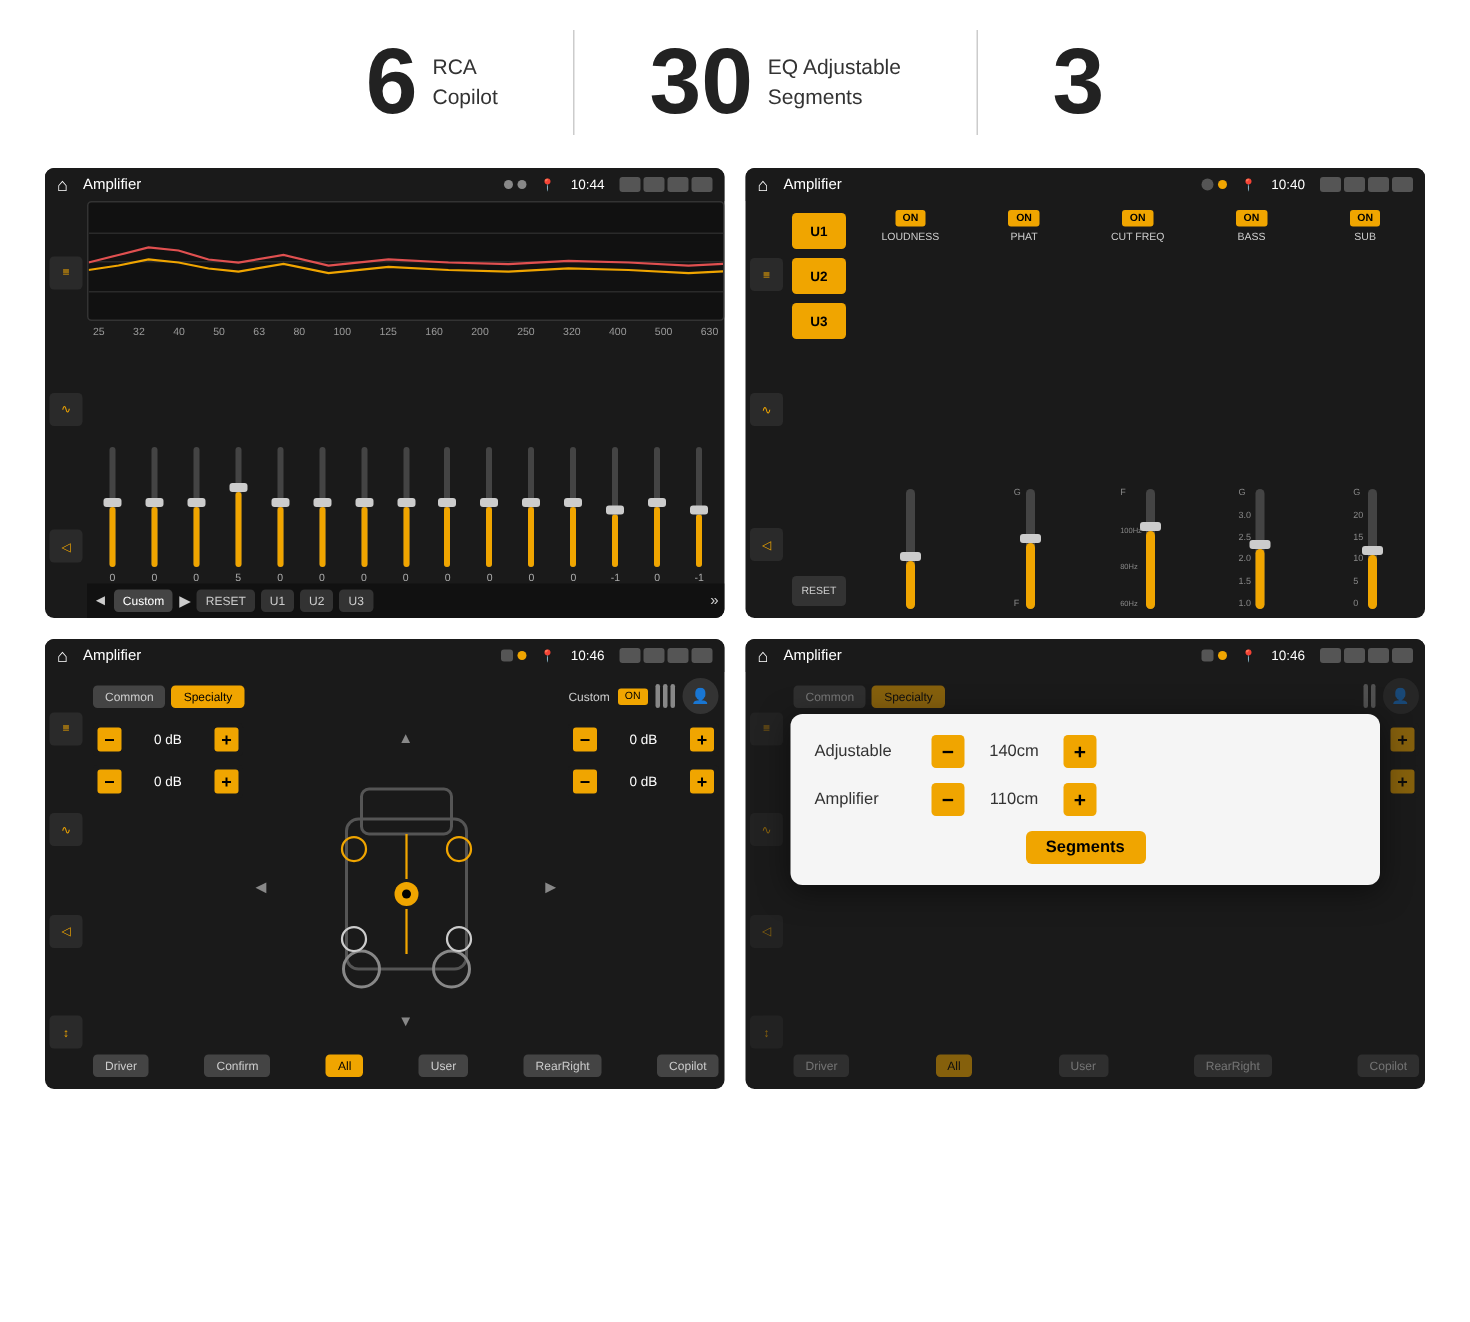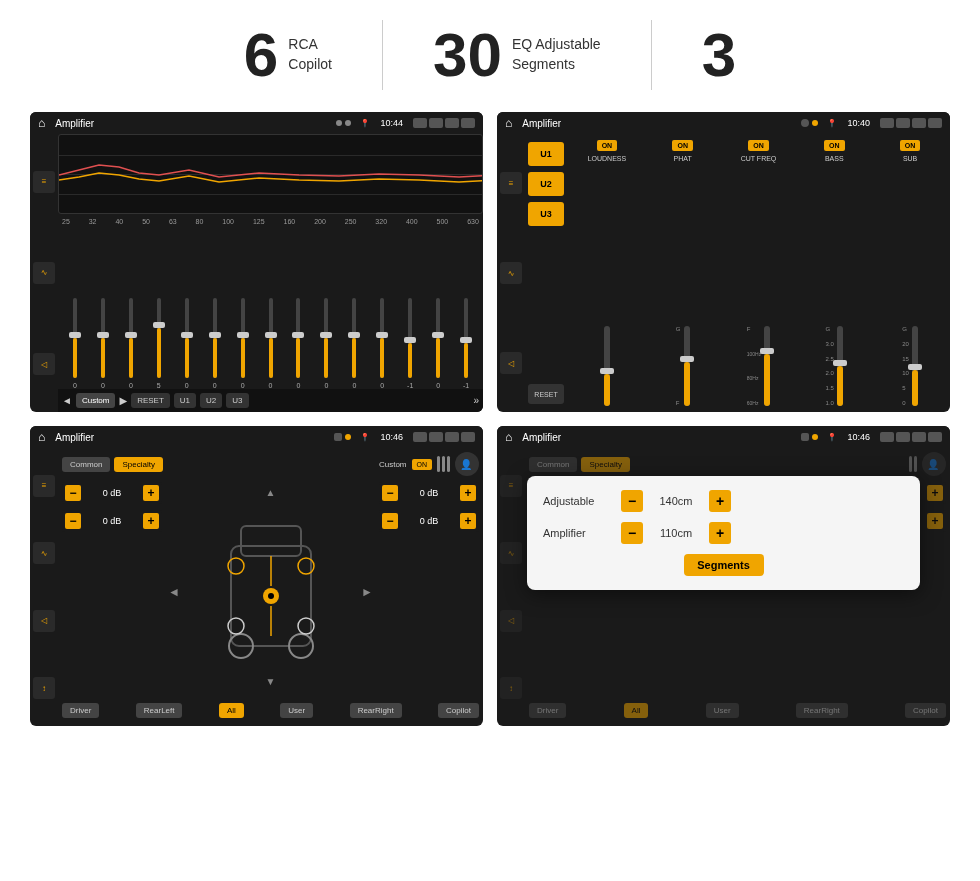--- a/index.html
+++ b/index.html
@@ -958,21 +958,21 @@
               </div>
               <div class="db-control">
                 <div class="db-minus">−</div>
                 <span class="db-value">0 dB</span>
                 <div class="db-plus">+</div>
               </div>
             </div>
           </div>
           <div class="fader-bottom-row">
             <div class="fader-bottom-btn">Driver</div>
-            <div class="fader-bottom-btn">RearLeft</div>
+            <div class="fader-bottom-btn">Confirm</div>
             <div class="fader-bottom-btn highlight">All</div>
             <div class="fader-bottom-btn">User</div>
             <div class="fader-bottom-btn">RearRight</div>
             <div class="fader-bottom-btn">Copilot</div>
           </div>
         </div>
       </div>
     </div>
 
     <div class="screen-card distance-screen">

